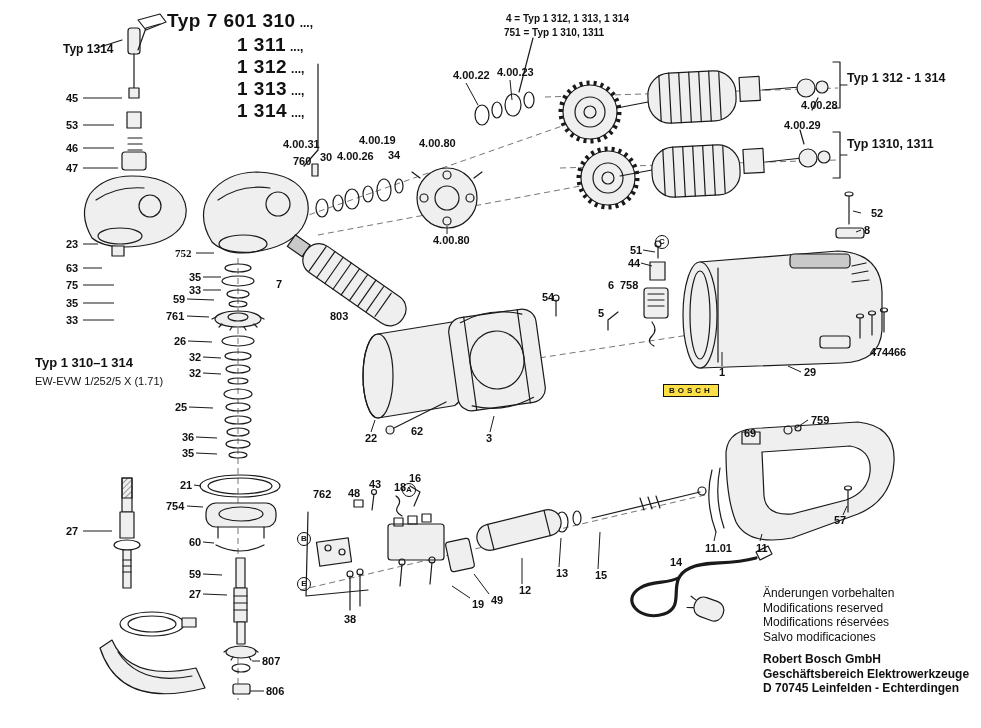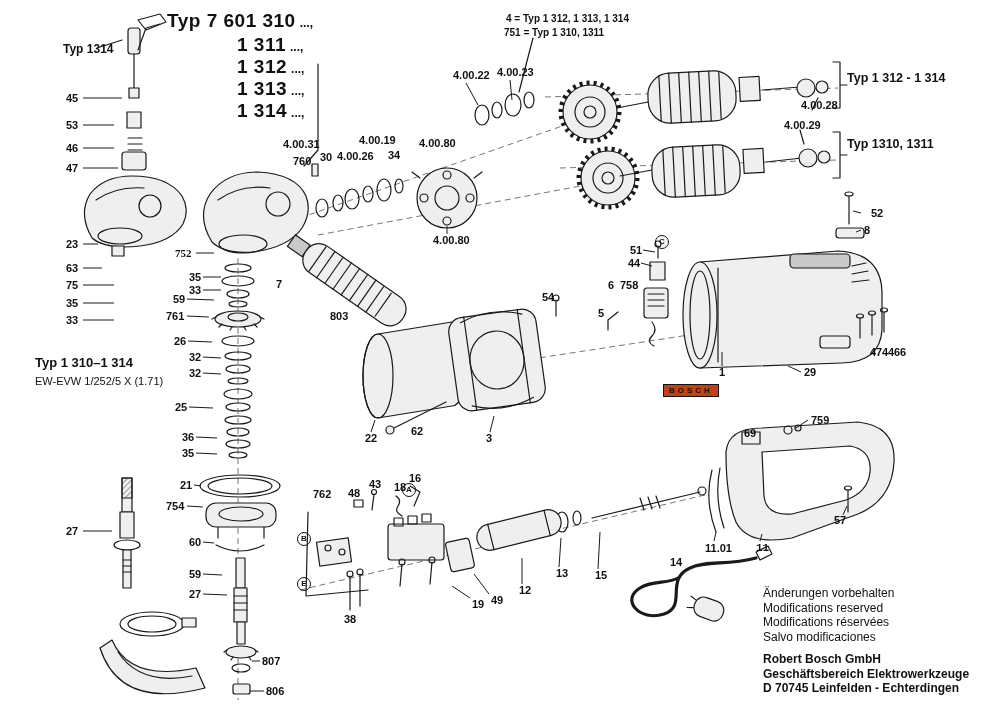--- a/index.html
+++ b/index.html
@@ -13,21 +13,21 @@
   .lbl{position:absolute;white-space:nowrap;}
   .callout{position:absolute;transform:translateY(-50%);font-weight:bold;font-size:11px;white-space:nowrap;}
   .callout.circ{border:1px solid #111;border-radius:50%;width:12px;height:12px;font-size:8px;line-height:12px;text-align:center;}
   .big{font-size:19px;font-weight:bold;letter-spacing:.5px}
   .dots{font-size:12px;font-weight:bold;margin-left:4px}
   .typ-sm{font-size:12px;font-weight:bold}
   .note{font-size:10px;font-weight:bold;line-height:13px}
   .grp{font-size:12.5px;font-weight:bold}
   .model1{font-size:13px;font-weight:bold}
   .model2{font-size:11px}
-  .bosch{border:1.4px solid #111;font-size:8px;font-weight:bold;letter-spacing:3px;padding:1px 5px;background:#c2410c;}
+  .bosch{border:1.4px solid #111;font-size:8px;font-weight:bold;letter-spacing:3px;padding:1px 5px;background:#fde047;}
   .foot-notes div{font-size:12px;line-height:14.5px}
   .foot-co div{font-size:12px;line-height:14.5px;font-weight:bold}
 </style>
 </head>
 <body>
 
 <div class="stage">
 
   <svg class="art" width="981" height="728" viewBox="0 0 981 728">
     <defs>
@@ -475,21 +475,21 @@
       <div class="callout" style="left: 864px; top: 213px; margin-left: 7px;">52</div>
       <div class="callout" style="left: 864px; top: 230px;">8</div>
       <div class="callout" style="left: 801px; top: 105px;">4.00.28</div>
       <div class="callout" style="left: 784px; top: 125px;">4.00.29</div>
       <div class="callout" style="left: 870px; top: 352px;">47</div>
       <div class="callout" style="left: 882px; top: 352px;">44</div>
       <div class="callout" style="left: 894px; top: 352px;">66</div>
       <div class="callout" style="left: 744px; top: 433px;">69</div>
       <div class="callout" style="left: 811px; top: 420px;">759</div>
       <div class="callout" style="left: 705px; top: 548px;">11.01</div>
-      <div class="callout" style="left: 756px; top: 548px; font-family: Liberation Mono, monospace;">11</div>
+      <div class="callout" style="left: 756px; top: 548px;">11</div>
       <div class="callout" style="left: 834px; top: 520px;">57</div>
       <div class="callout" style="left: 670px; top: 562px;">14</div>
       <div class="callout" style="left: 409px; top: 478px;">16</div>
       <div class="callout" style="left: 369px; top: 484px;">43</div>
       <div class="callout" style="left: 394px; top: 487px;">18</div>
       <div class="callout" style="left: 348px; top: 493px;">48</div>
       <div class="callout" style="left: 472px; top: 604px;">19</div>
       <div class="callout" style="left: 491px; top: 600px;">49</div>
       <div class="callout" style="left: 519px; top: 590px;">12</div>
       <div class="callout" style="left: 556px; top: 573px;">13</div>

